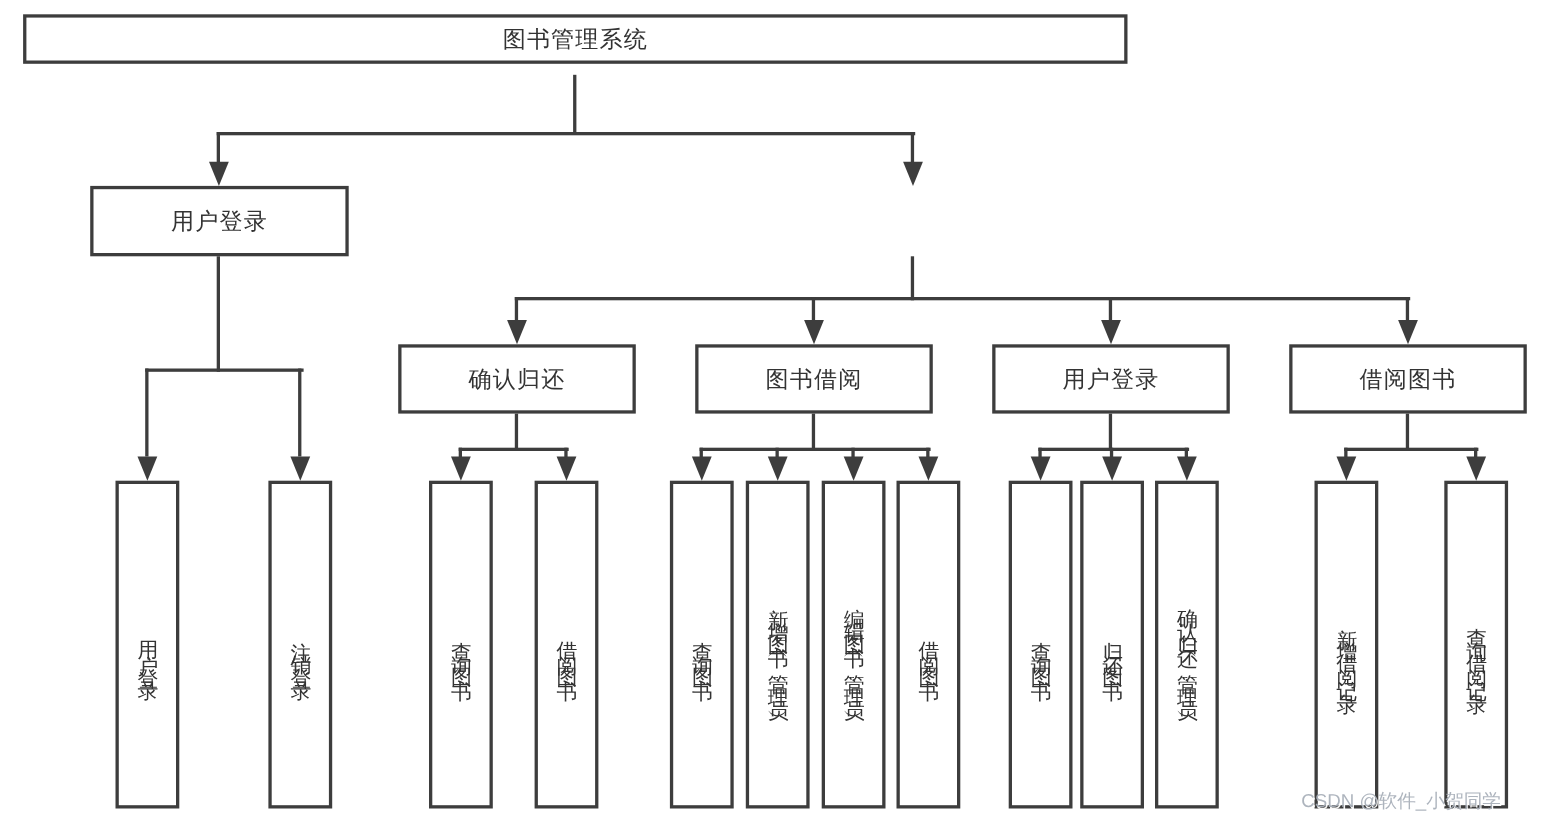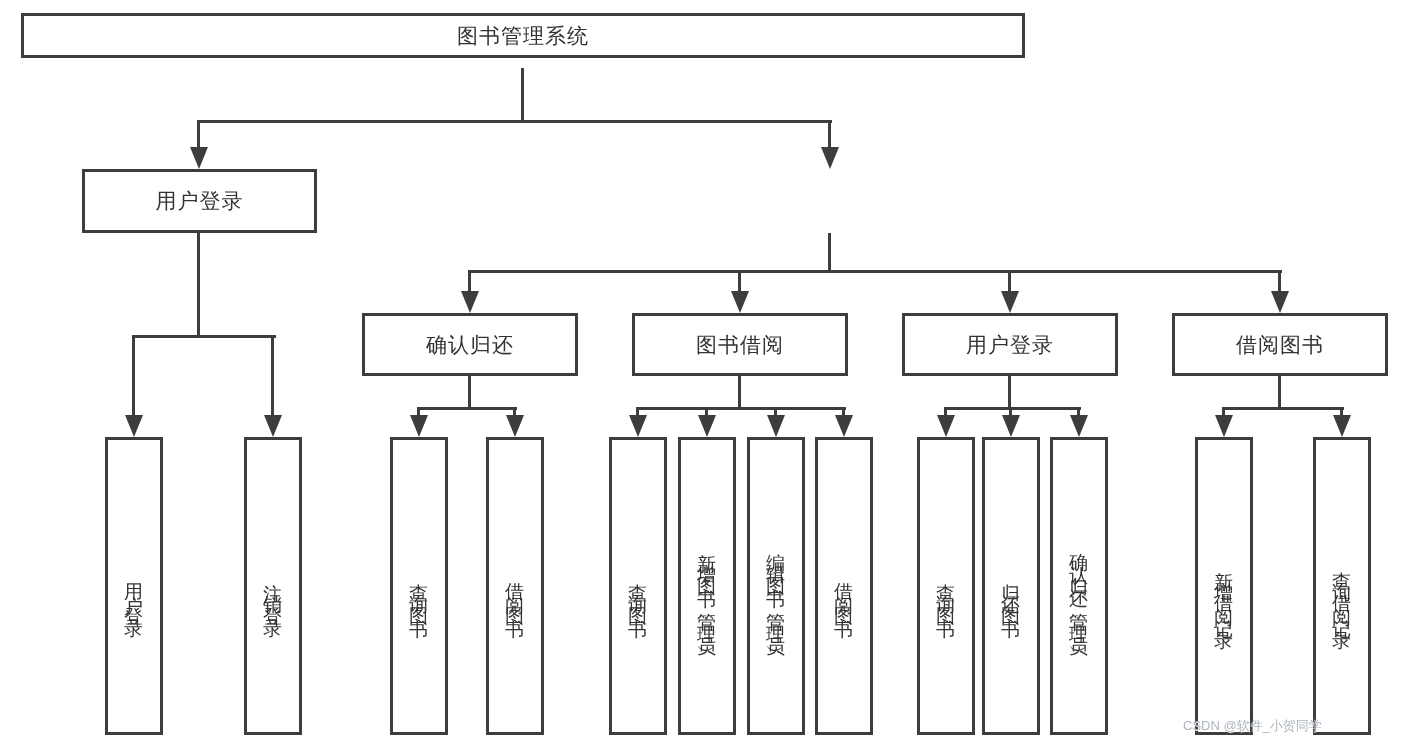--- a/index.html
+++ b/index.html
@@ -41,21 +41,21 @@
     position: absolute;
     width: 0; height: 0;
     border-left: 9px solid transparent;
     border-right: 9px solid transparent;
     border-top: 22px solid #3d3d3d;
   }
   .watermark {
     position: absolute;
     left: 1183px;
     top: 717px;
-    font-size: 13px;
+    font-size: 17px;
     color: #a9b0ba;
     opacity: 0.95;
     text-shadow: 1px 1px 0 #ffffff;
     white-space: nowrap;
     z-index: 5;
   }
 </style>
 </head>
 <body>
 

